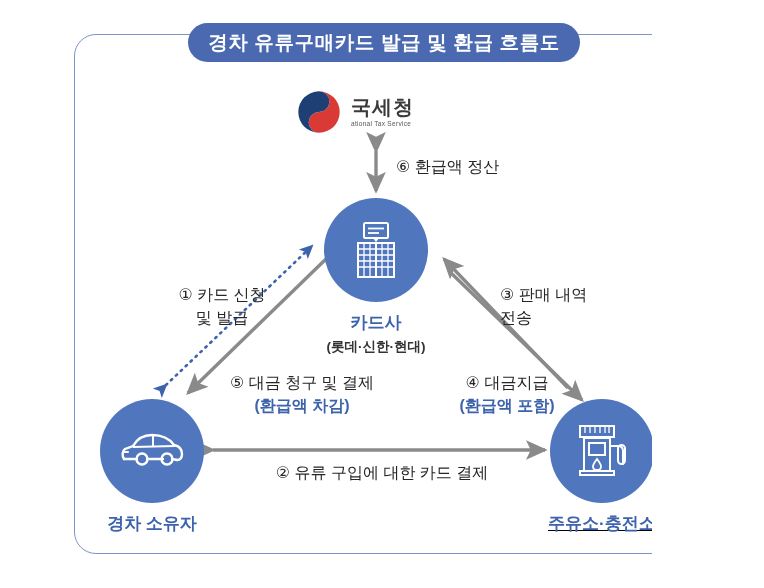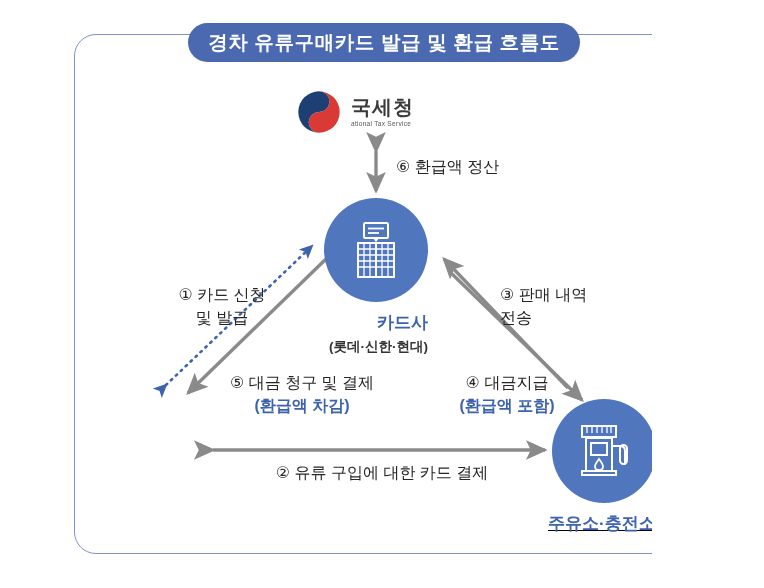--- a/index.html
+++ b/index.html
@@ -84,21 +84,21 @@
     color: #555;
     letter-spacing: 0.3px;
     margin-top: 4px;
     white-space: nowrap;
   }
   
   .node {
     position: absolute;
     display: flex;
     flex-direction: column;
-    align-items: flex-end;
+    align-items: center;
   }
   .circle {
     width: 104px;
     height: 104px;
     border-radius: 50%;
     background: #5077bd;
     display: flex;
     align-items: center;
     justify-content: center;
   }
@@ -221,20 +221,35 @@
           <line x1="22" y1="22" x2="22" y2="56"></line>
           <line x1="34" y1="22" x2="34" y2="56"></line>
           <line x1="40" y1="22" x2="40" y2="56"></line>
         </g>
       </svg>
     </div>
     <div class="node-label">카드사</div>
     <div class="node-sub">(롯데·신한·현대)</div>
   </div>
 
+  <div class="node" id="node-owner">
+    <div class="circle">
+      <svg width="66" height="44" viewBox="0 0 66 44">
+        <path d="M5 30 C3 27 3 22 6 20 L14 17 C18 10 24 6 33 6 C42 6 50 9 55 16
+                 C60 17 63 20 63 25 C63 29 61 31 58 31" fill="none" stroke="#ffffff" stroke-width="2.4" stroke-linecap="round"></path>
+        <path d="M5 30 L18 30 M28 30 L44 30 M53 30 L58 31" fill="none" stroke="#ffffff" stroke-width="2.4" stroke-linecap="round"></path>
+        <line x1="14" y1="18" x2="56" y2="17" stroke="#ffffff" stroke-width="2"></line>
+        <line x1="34" y1="6" x2="34" y2="17" stroke="#ffffff" stroke-width="2"></line>
+        <circle cx="23" cy="30" r="5.5" fill="none" stroke="#ffffff" stroke-width="2.4"></circle>
+        <circle cx="48" cy="30" r="5.5" fill="none" stroke="#ffffff" stroke-width="2.4"></circle>
+        <path d="M4 23 L9 23" stroke="#ffffff" stroke-width="2" stroke-linecap="round"></path>
+      </svg>
+    </div>
+    <div class="node-label">경차 소유자</div>
+  </div>
 
   <div class="node" id="node-station">
     <div class="circle">
       <svg width="56" height="58" viewBox="0 0 56 58">
 
         <rect x="6" y="4" width="34" height="11" fill="none" stroke="#ffffff" stroke-width="2"></rect>
         <g stroke="#ffffff" stroke-width="1.3">
           <line x1="11" y1="4" x2="11" y2="11"></line>
           <line x1="16" y1="4" x2="16" y2="11"></line>
           <line x1="21" y1="4" x2="21" y2="11"></line>

